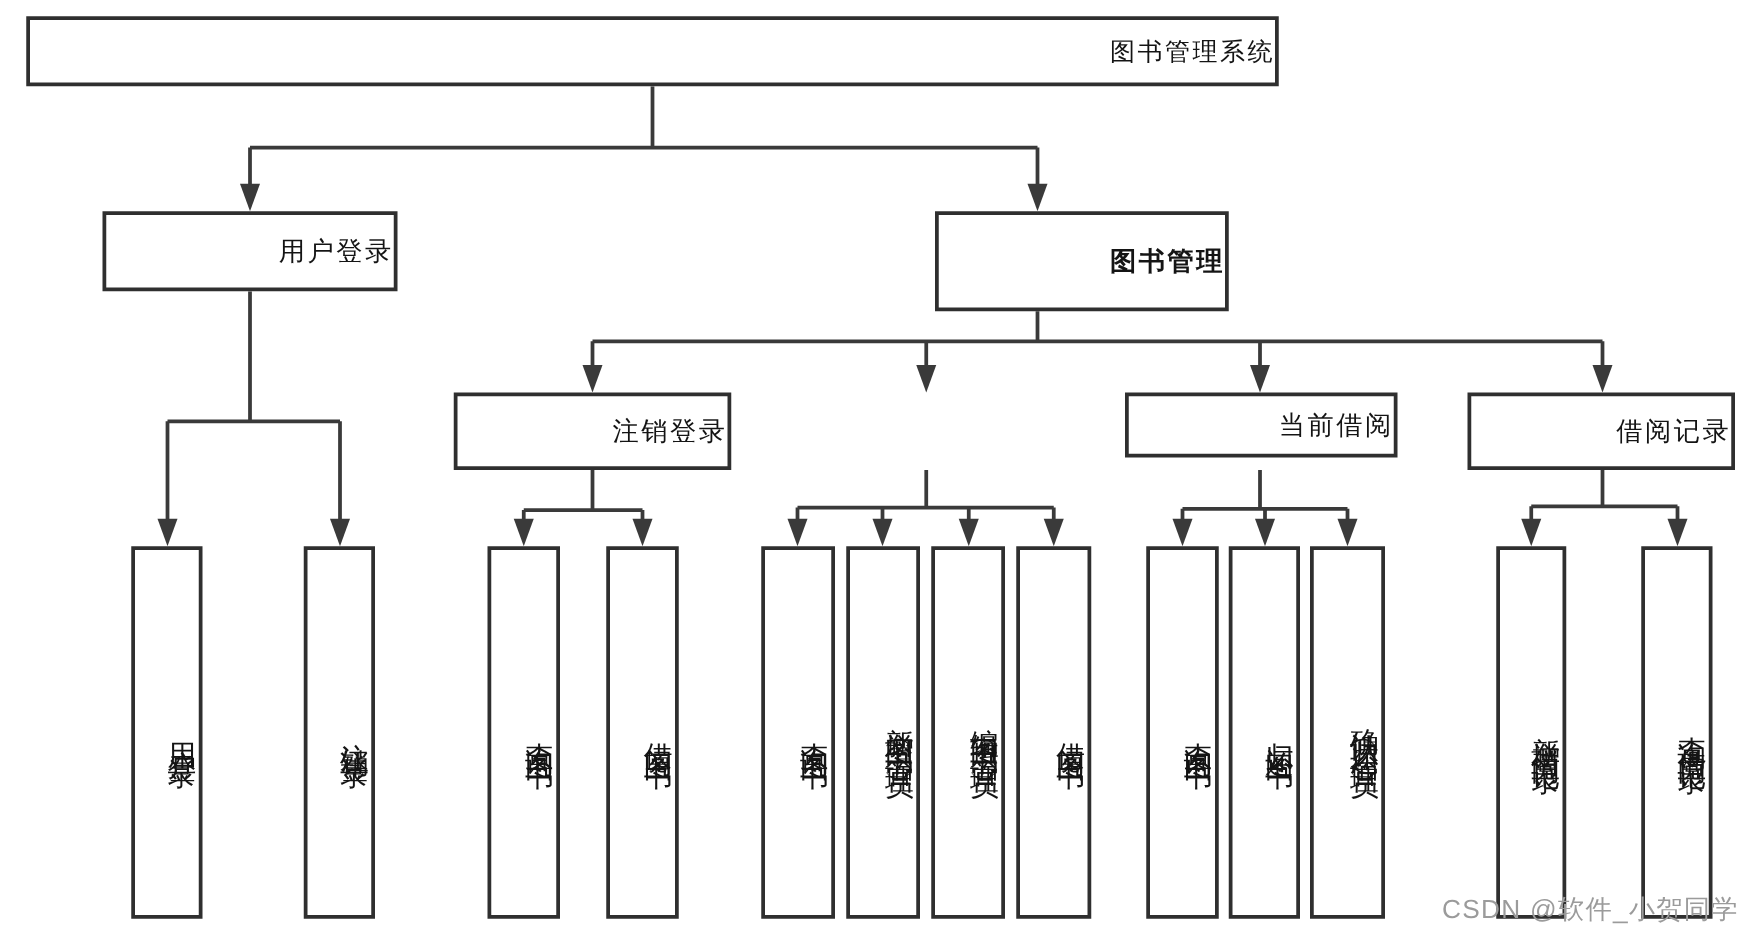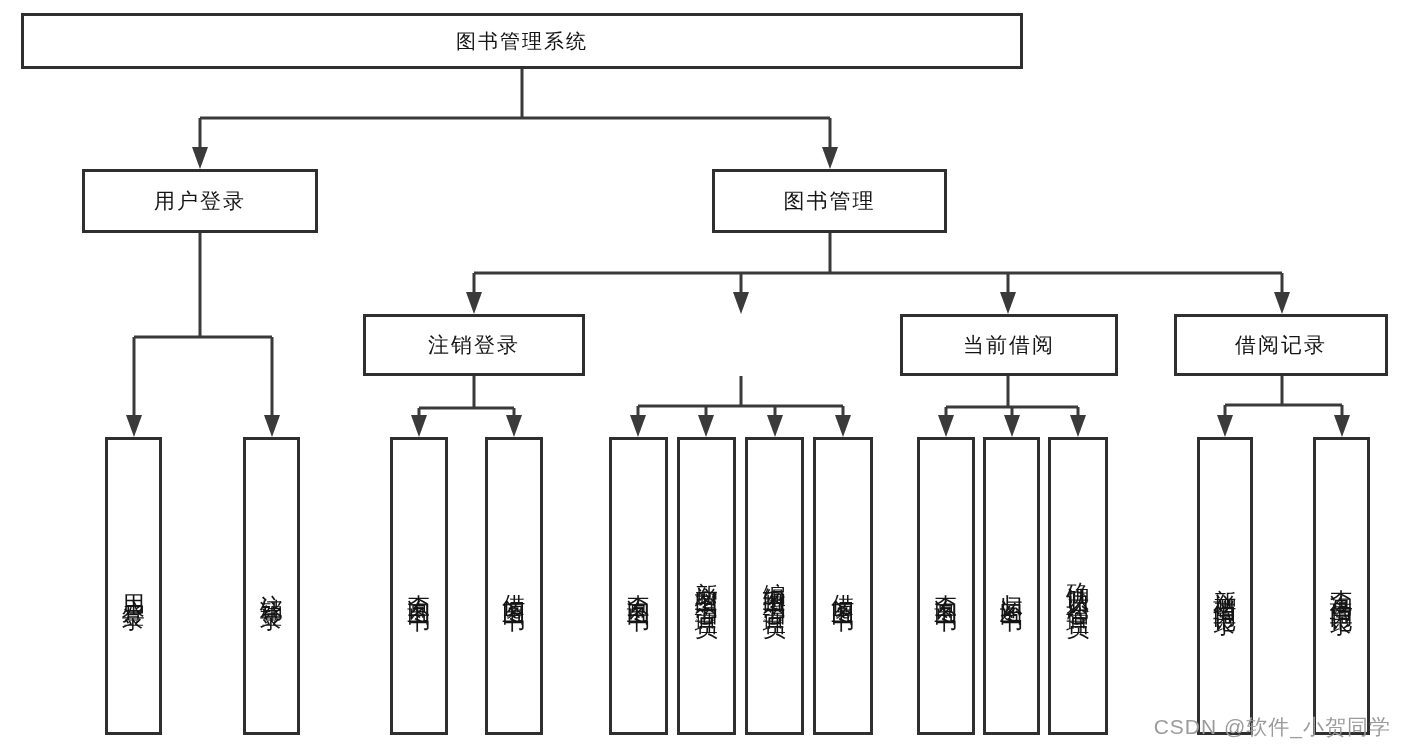--- a/index.html
+++ b/index.html
@@ -18,21 +18,21 @@
     width: 1405px; height: 747px;
     pointer-events: none;
   }
   .node {
     position: absolute;
     box-sizing: border-box;
     background: #ffffff;
     border: 3px solid #2f2f2f;
     display: flex;
     align-items: center;
-    justify-content: center;
+    justify-content: flex-end;
     text-align: center;
   }
   .node .label {
     font-size: 21px;
     letter-spacing: 2px;
     color: #141414;
     white-space: nowrap;
   }
   .node.root .label { font-size: 20px; }
   .leaf {
@@ -95,28 +95,28 @@
     </g>
   </svg>
 
   <div class="node root" style="left:21px; top:13px; width:1002px; height:56px;">
     <span class="label">图书管理系统</span>
   </div>
 
   <div class="node" style="left:82px; top:169px; width:236px; height:64px;">
     <span class="label">用户登录</span>
   </div>
-  <div class="node" style="left:712px; top:169px; width:235px; height:64px;">
+  <div class="node" style="left:748px; top:169px; width:235px; height:80px;font-weight:bold;">
     <span class="label">图书管理</span>
   </div>
 
   <div class="node" style="left:363px; top:314px; width:222px; height:62px;">
     <span class="label">注销登录</span>
   </div>
-  <div class="node" style="left:900px; top:314px; width:218px; height:62px;">
+  <div class="node" style="left:900px; top:314px; width:218px; height:52px;">
     <span class="label">当前借阅</span>
   </div>
   <div class="node" style="left:1174px; top:314px; width:214px; height:62px;">
     <span class="label">借阅记录</span>
   </div>
 
   <div class="node leaf" style="left:105px; width:57px;">
     <span class="vlabel">用户登录</span>
   </div>
   <div class="node leaf" style="left:243px; width:57px;">

